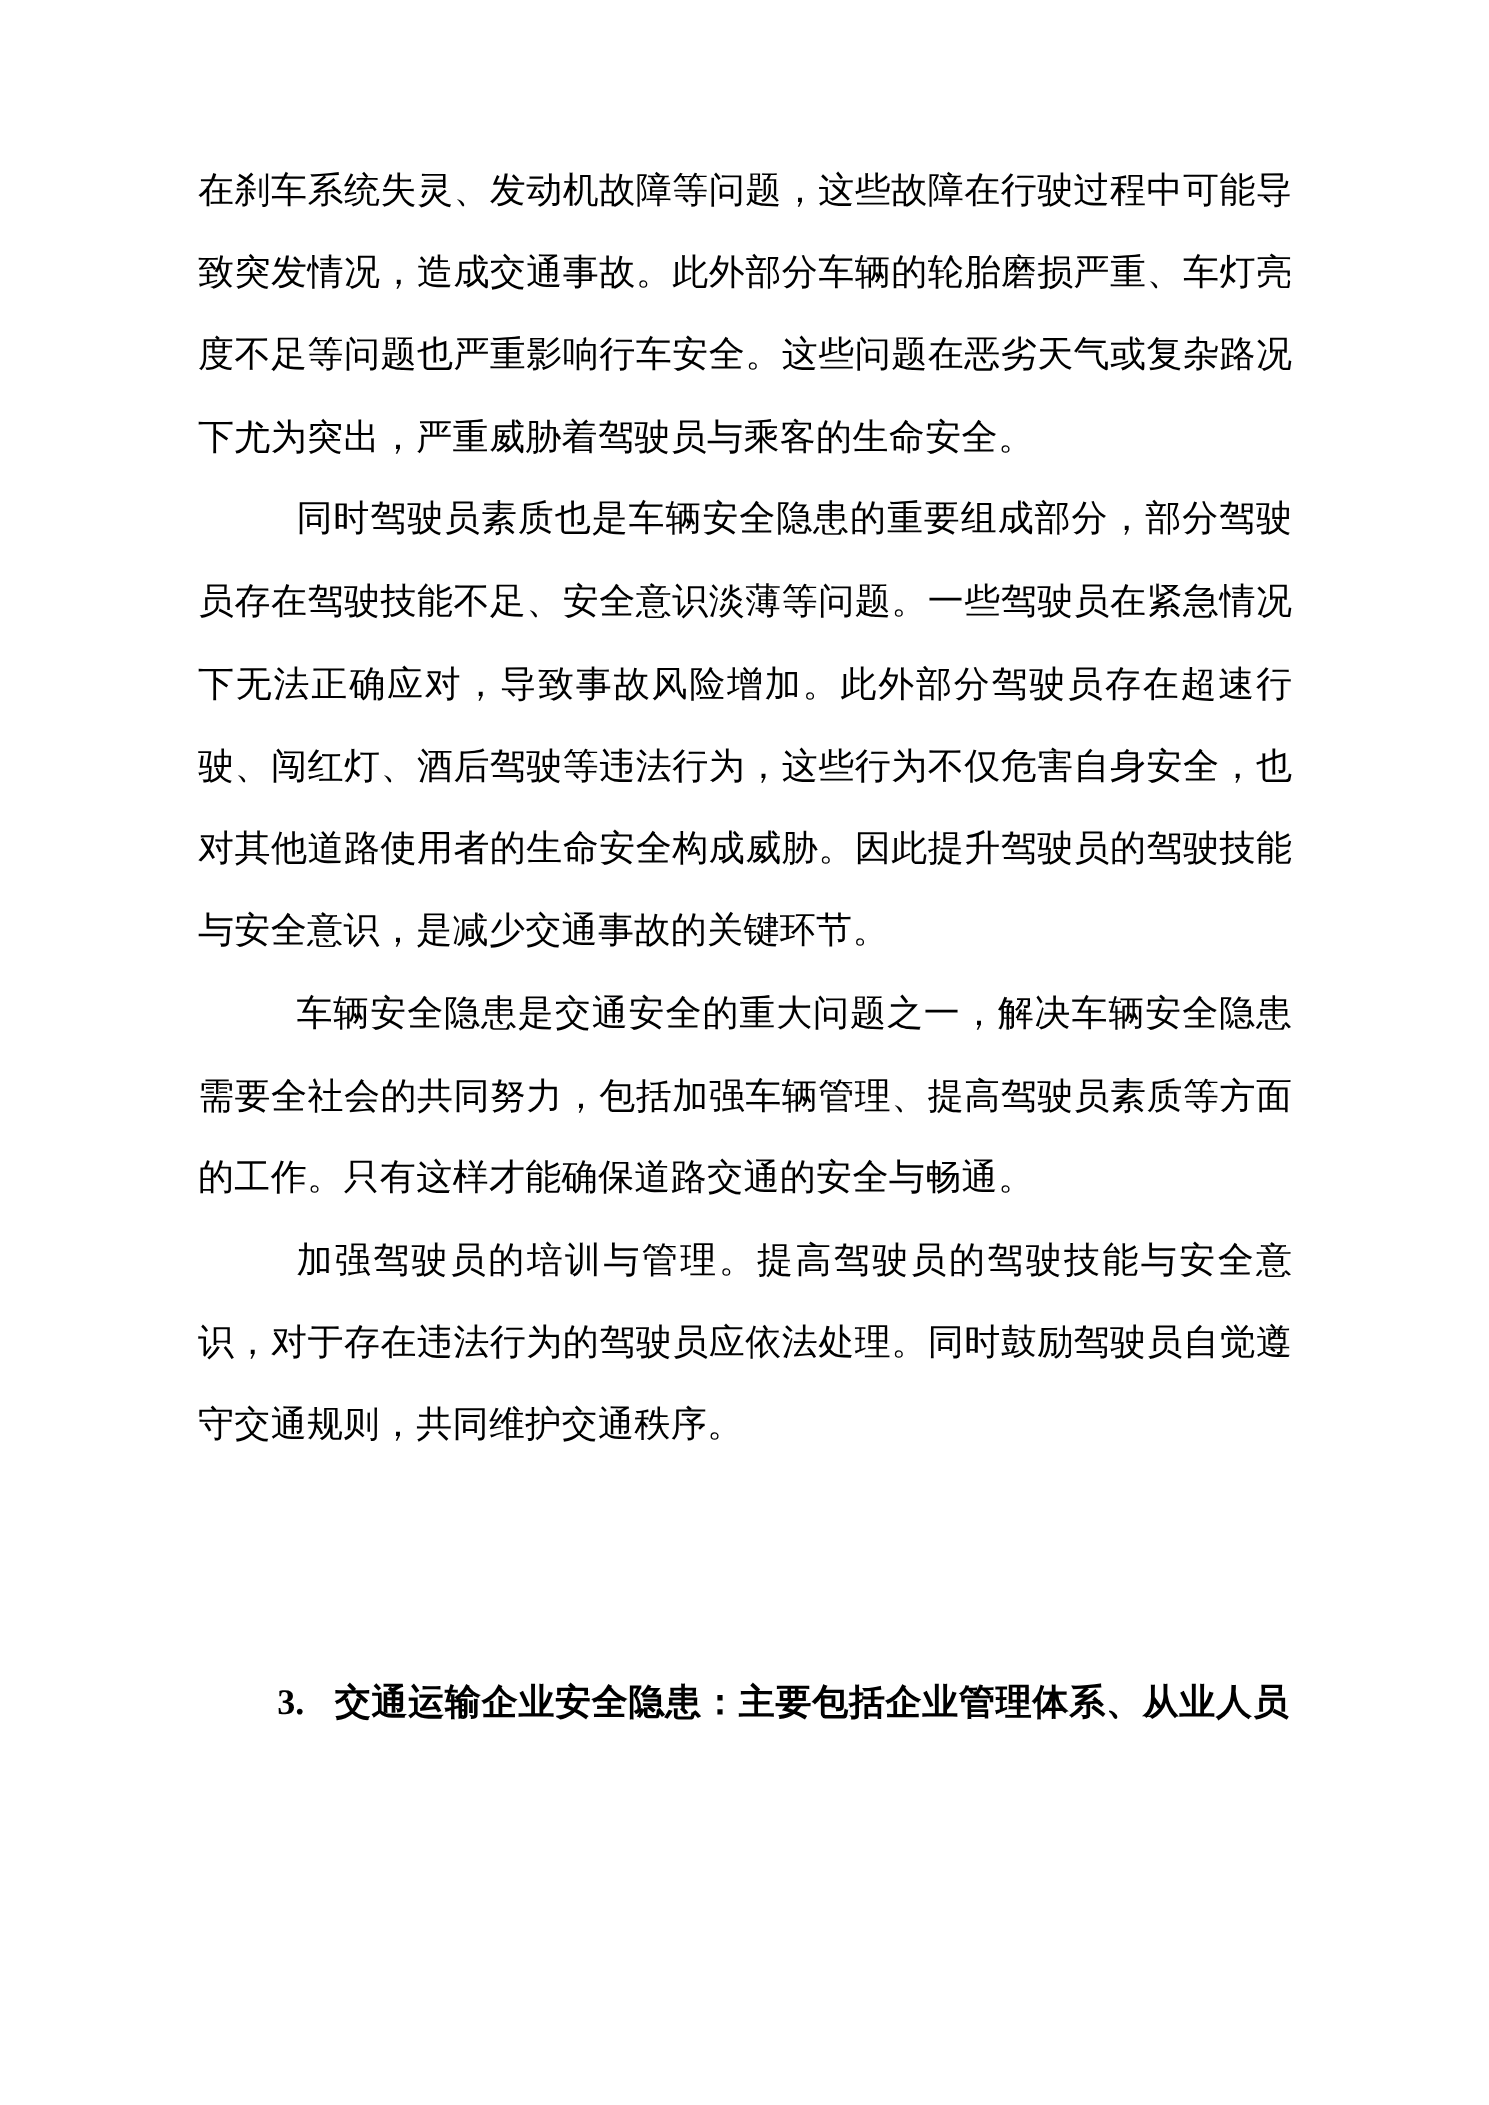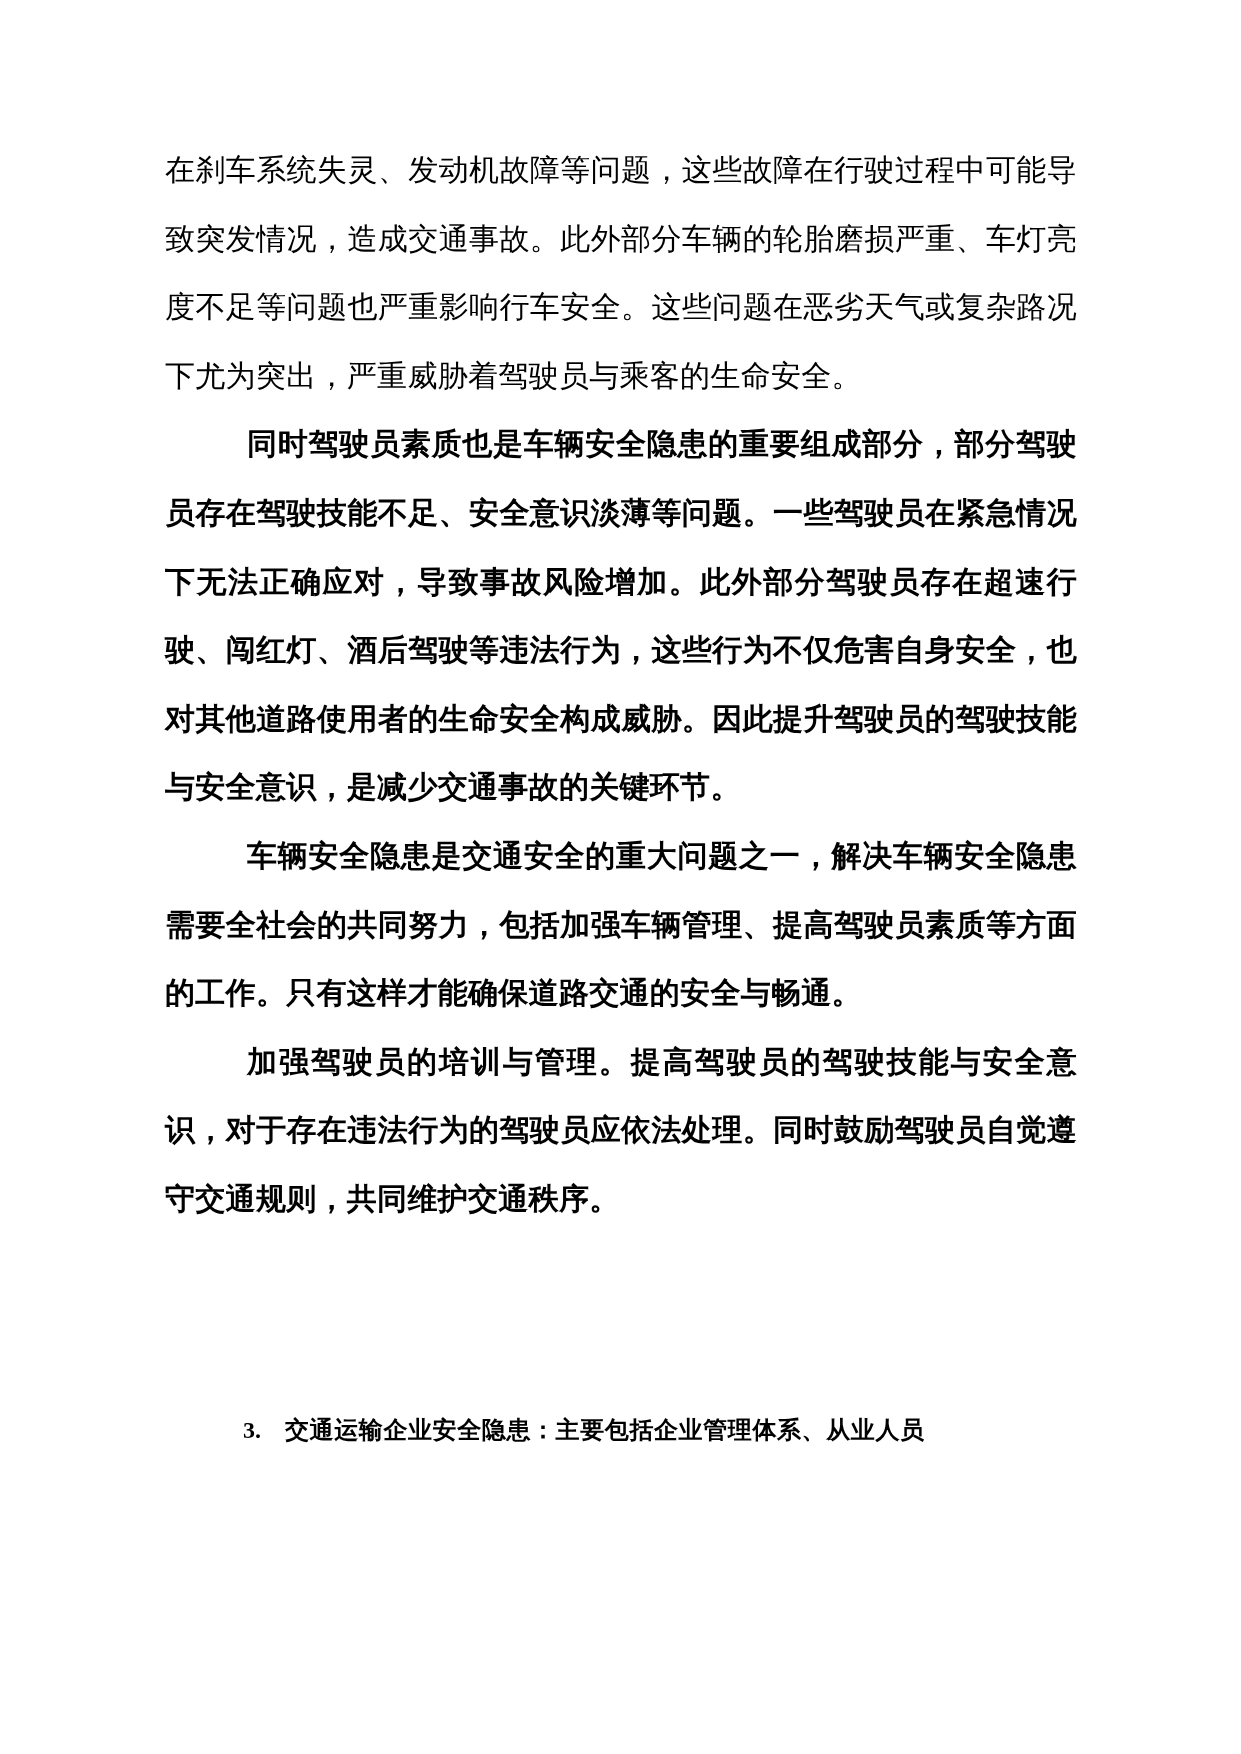--- a/index.html
+++ b/index.html
@@ -11,43 +11,42 @@
     position: relative;
     width: 1241px;
     height: 1754px;
     background: #ffffff;
     overflow: hidden;
     font-family: "Liberation Serif", "DejaVu Serif", serif;
     color: #000000;
   }
   .content {
     position: absolute;
-    top: 136px;
+    top: 125px;
     left: 165px;
     width: 912px;
   }
   .content p {
     margin: 0;
     padding: 0;
     font-size: 30px;
     line-height: 68.6px;
     text-align: justify;
     text-align-last: left;
     letter-spacing: 0.3px;
     word-break: break-all;
   }
   .content p.indent {
     text-indent: 82px;
-    font-weight: bold;
   }
   .heading {
-    margin: 16px;
+    margin: 4px;
     margin-top: 162px;
     padding-left: 62px;
-    font-size: 24px;
+    font-size: 30px;
     line-height: 68.6px;
     font-weight: bold;
     white-space: nowrap;
   }
   .heading .num {
     display: inline-block;
     margin-right: 18px;
     letter-spacing: 0;
   }
   .heading .htext {

